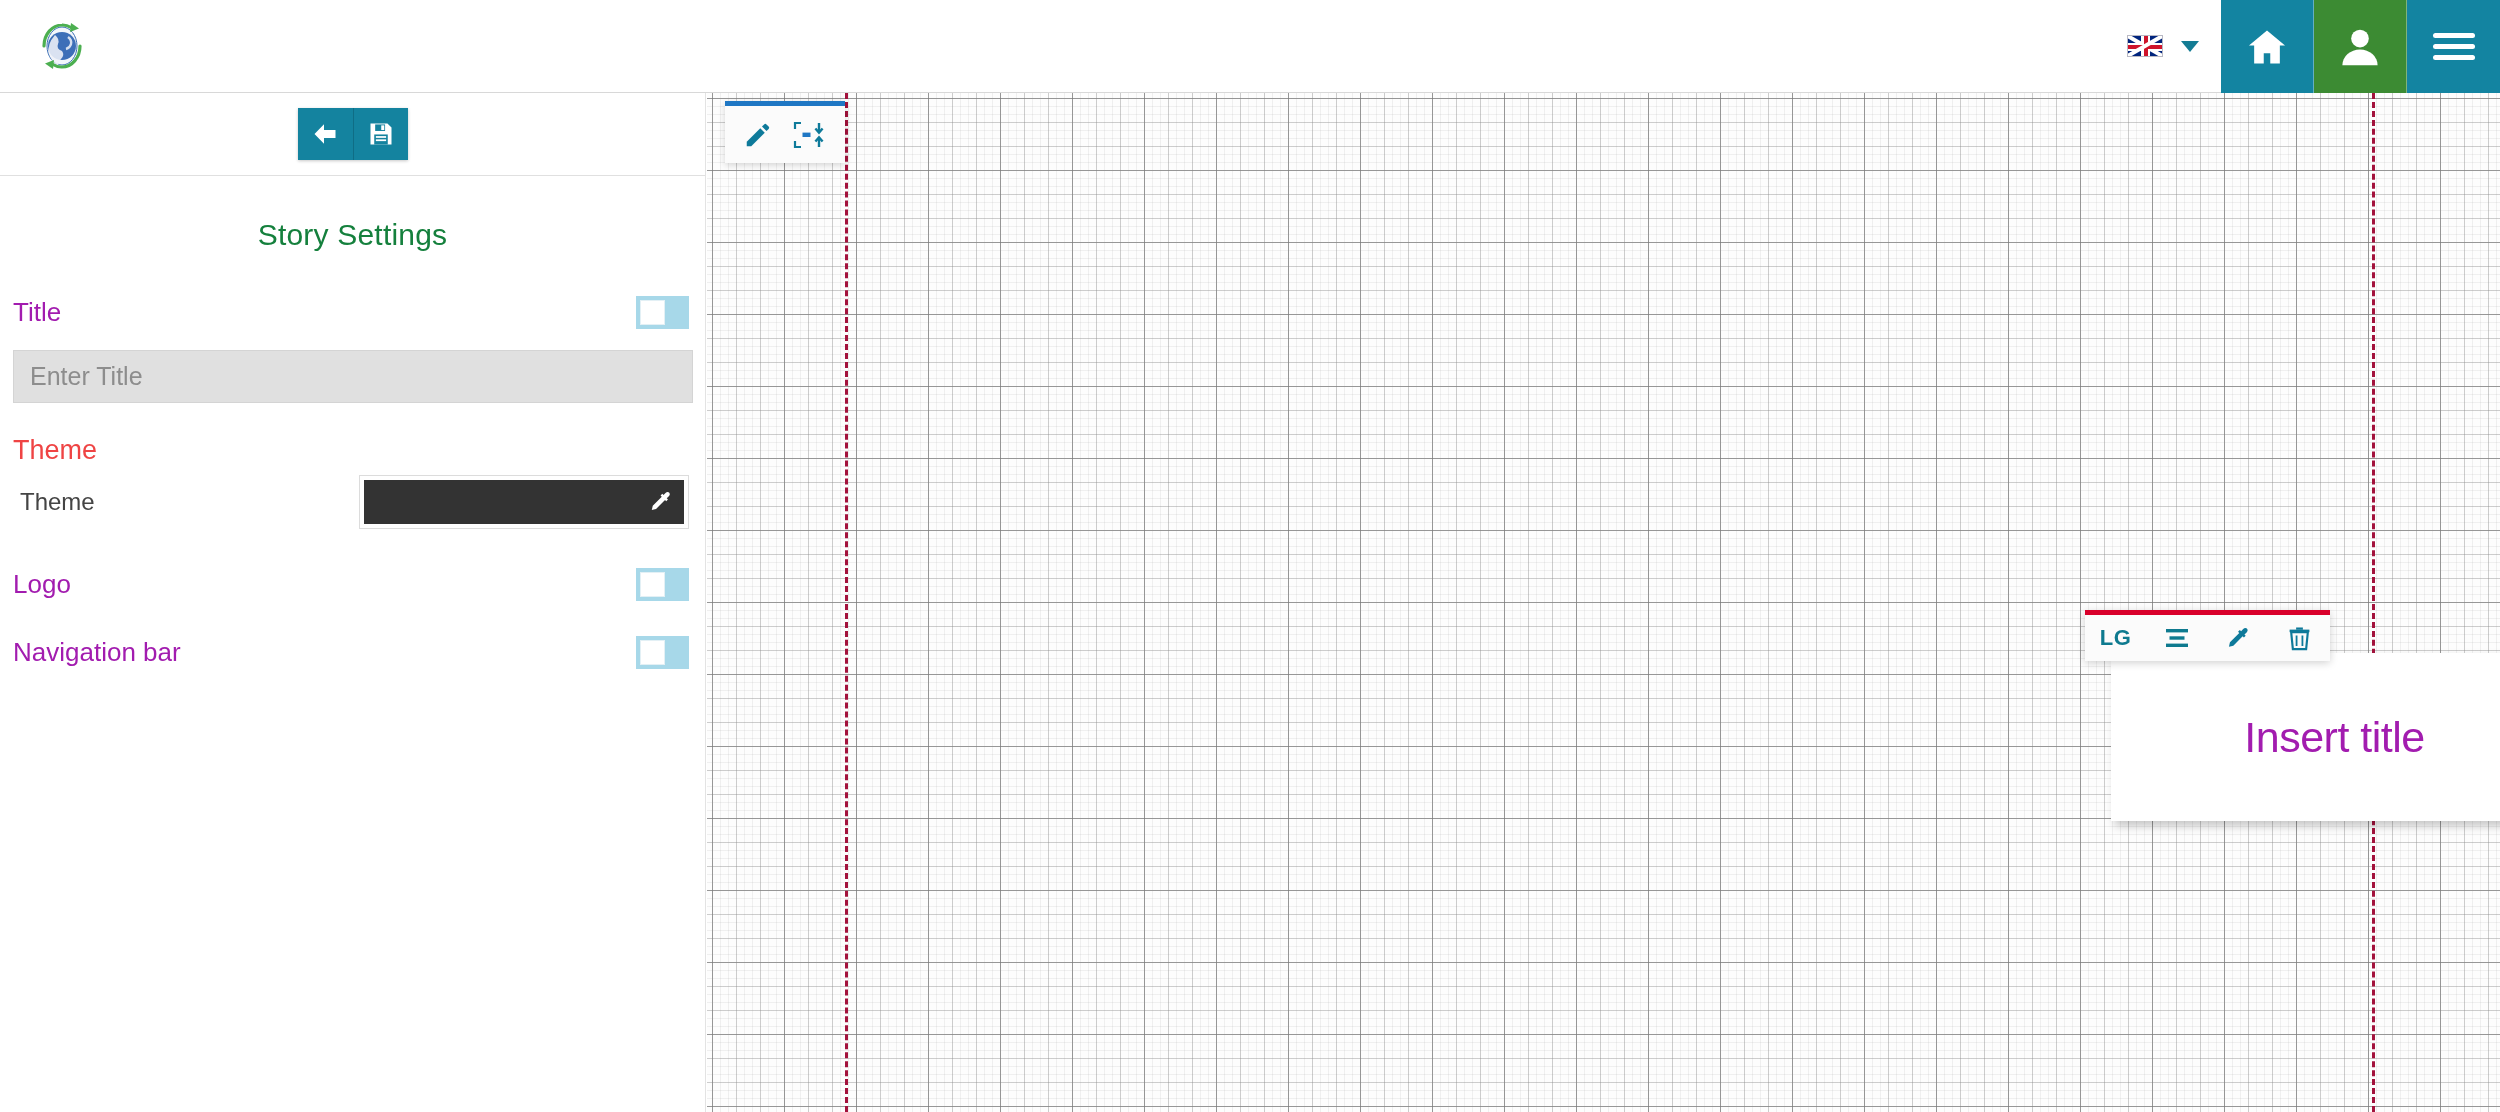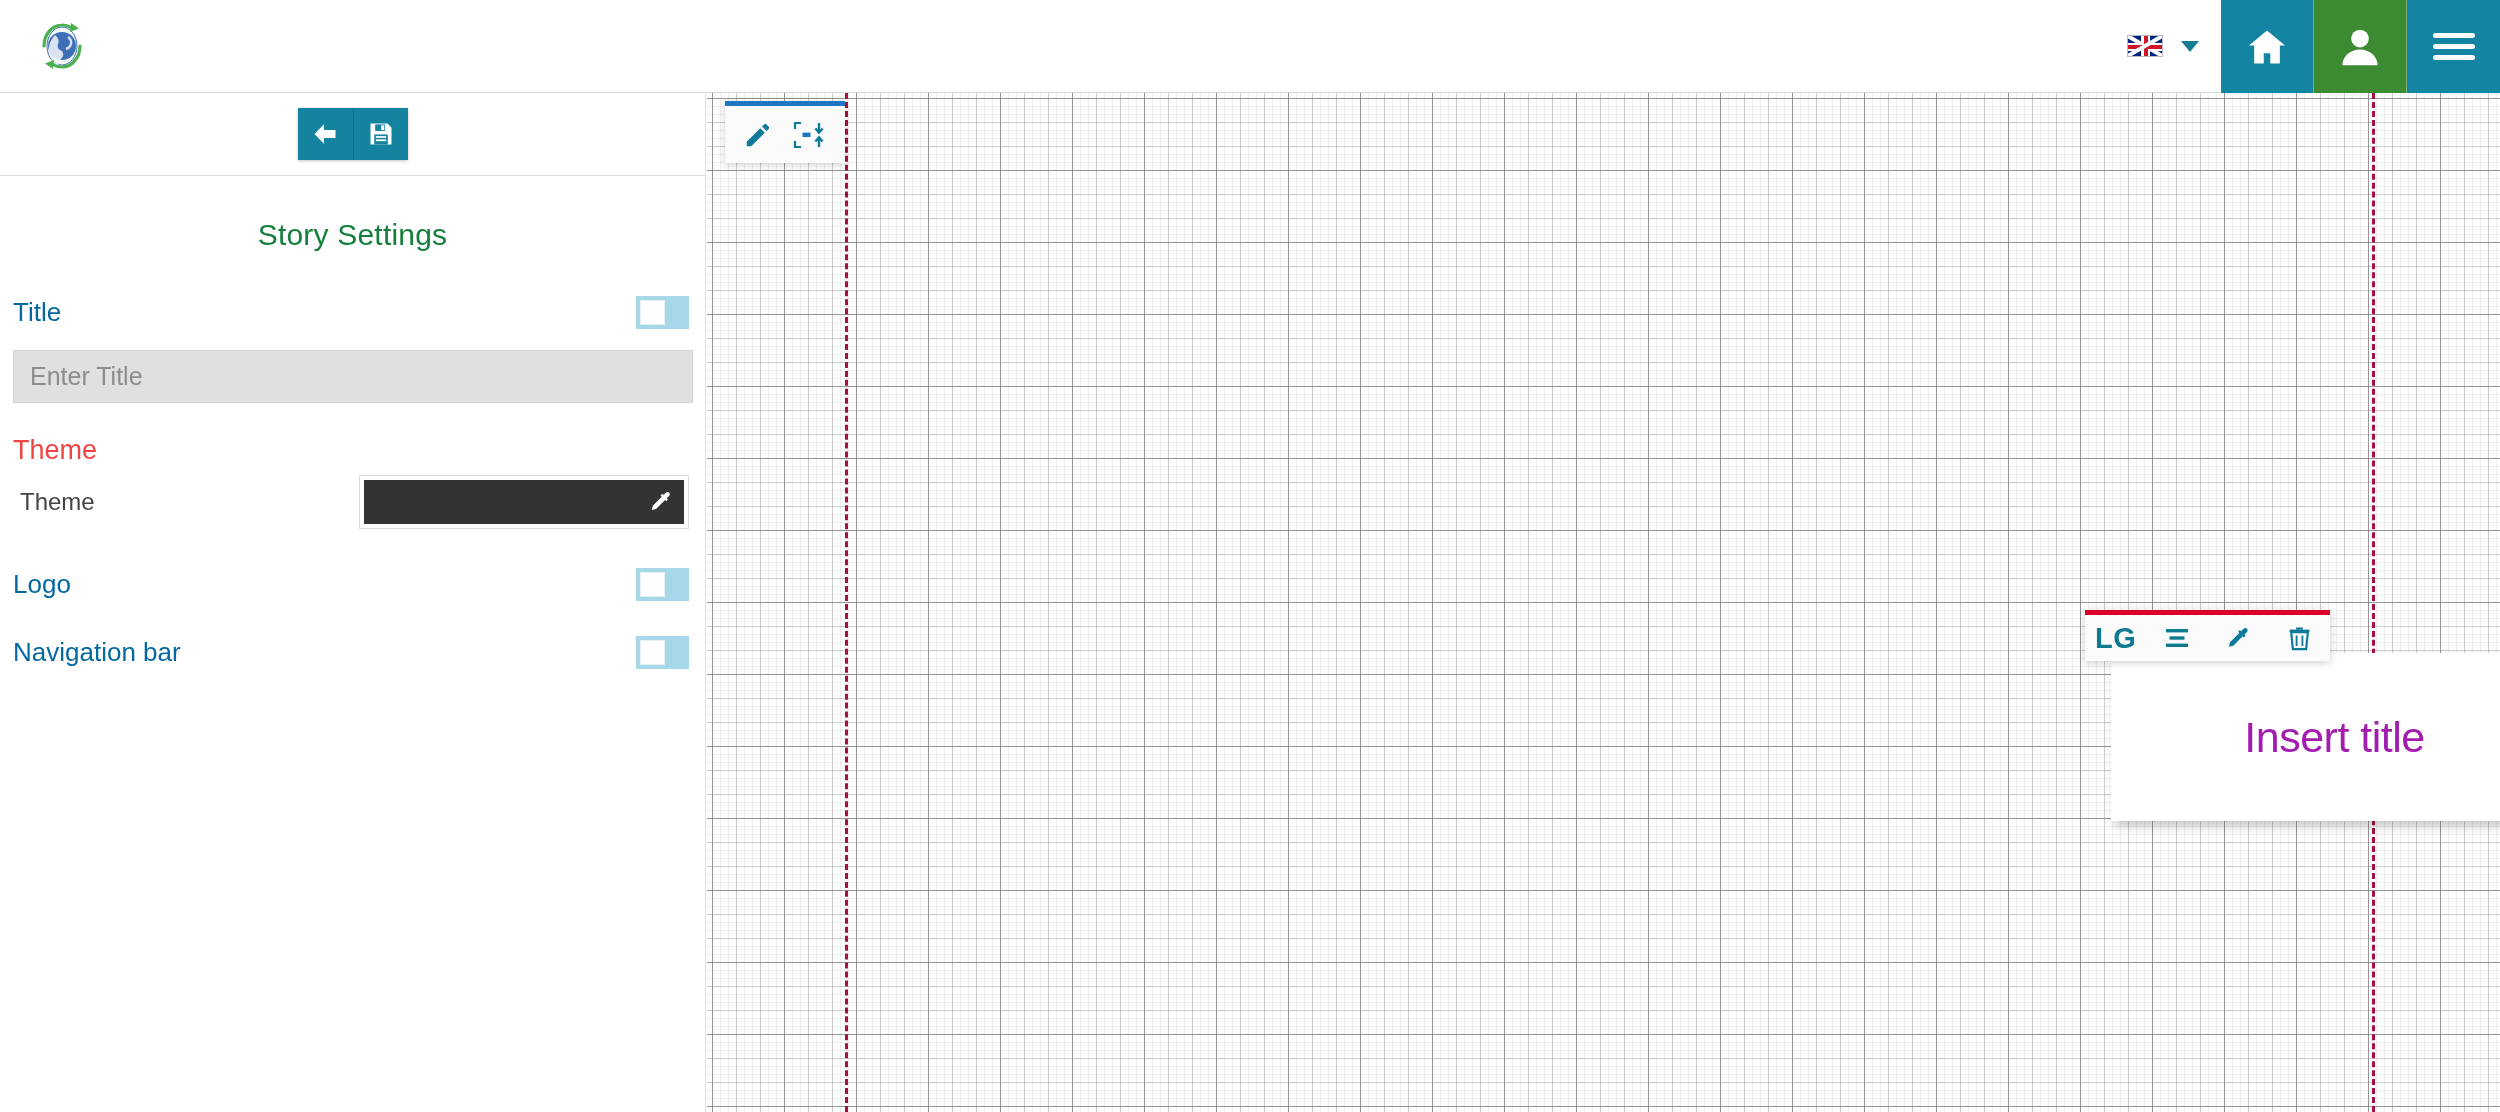--- a/index.html
+++ b/index.html
@@ -147,21 +147,21 @@
   .field-row {
     display: flex;
     align-items: center;
     justify-content: space-between;
     padding: 0 16px 0 13px;
     height: 52px;
   }
 
   .field-label {
     font-size: 26px;
-    color: #0369a1;
+    color: #a21caf;
     font-weight: 400;
   }
   .field-label.sub {
     font-size: 24px;
     color: #444444;
     padding-left: 7px;
   }
 
   
   .toggle {
@@ -296,21 +296,21 @@
   }
   .element-toolbar .et-btn {
     cursor: pointer;
     display: flex;
     align-items: center;
     justify-content: center;
     width: 48px;
     height: 44px;
   }
   .lg-label {
-    font-size: 29px;
+    font-size: 22px;
     font-weight: 700;
     color: #0e7a8f;
     letter-spacing: 0.5px;
   }
 
   
   .title-card {
     position: absolute;
     left: 1404px; top: 560px;
     width: 403px;

